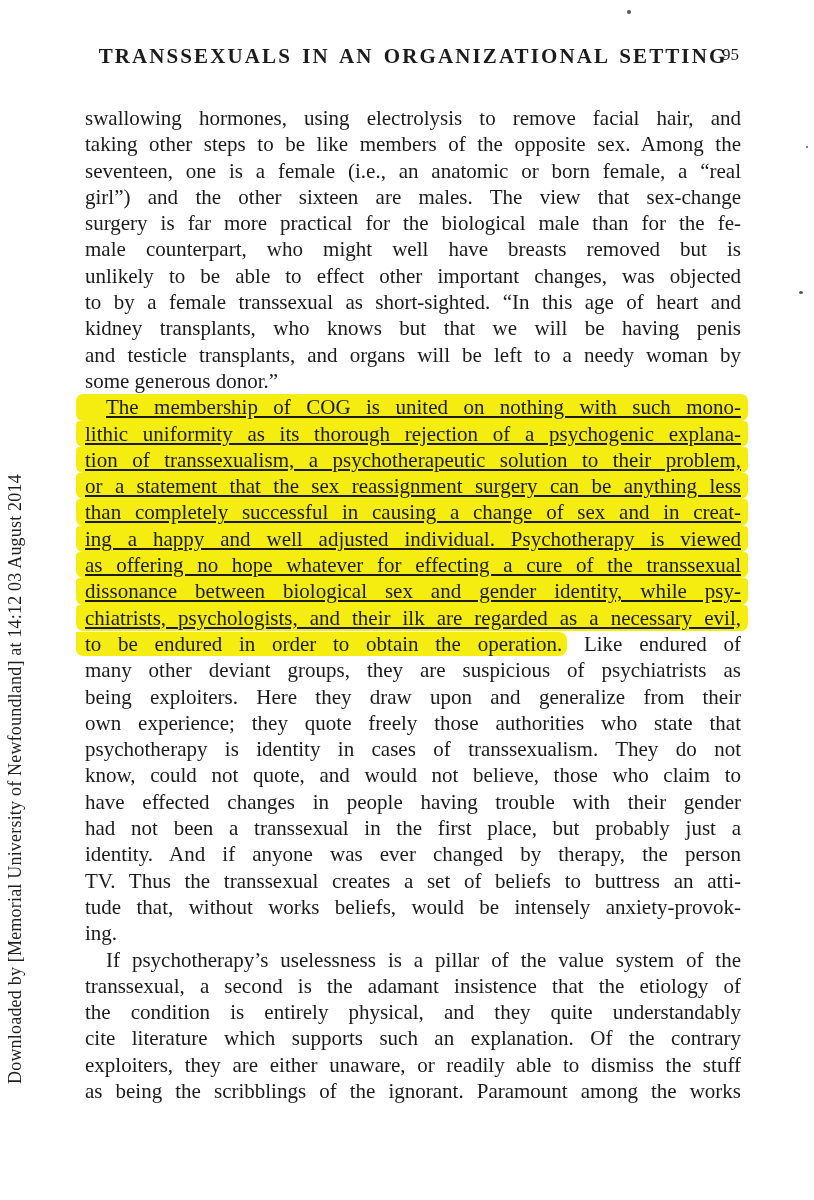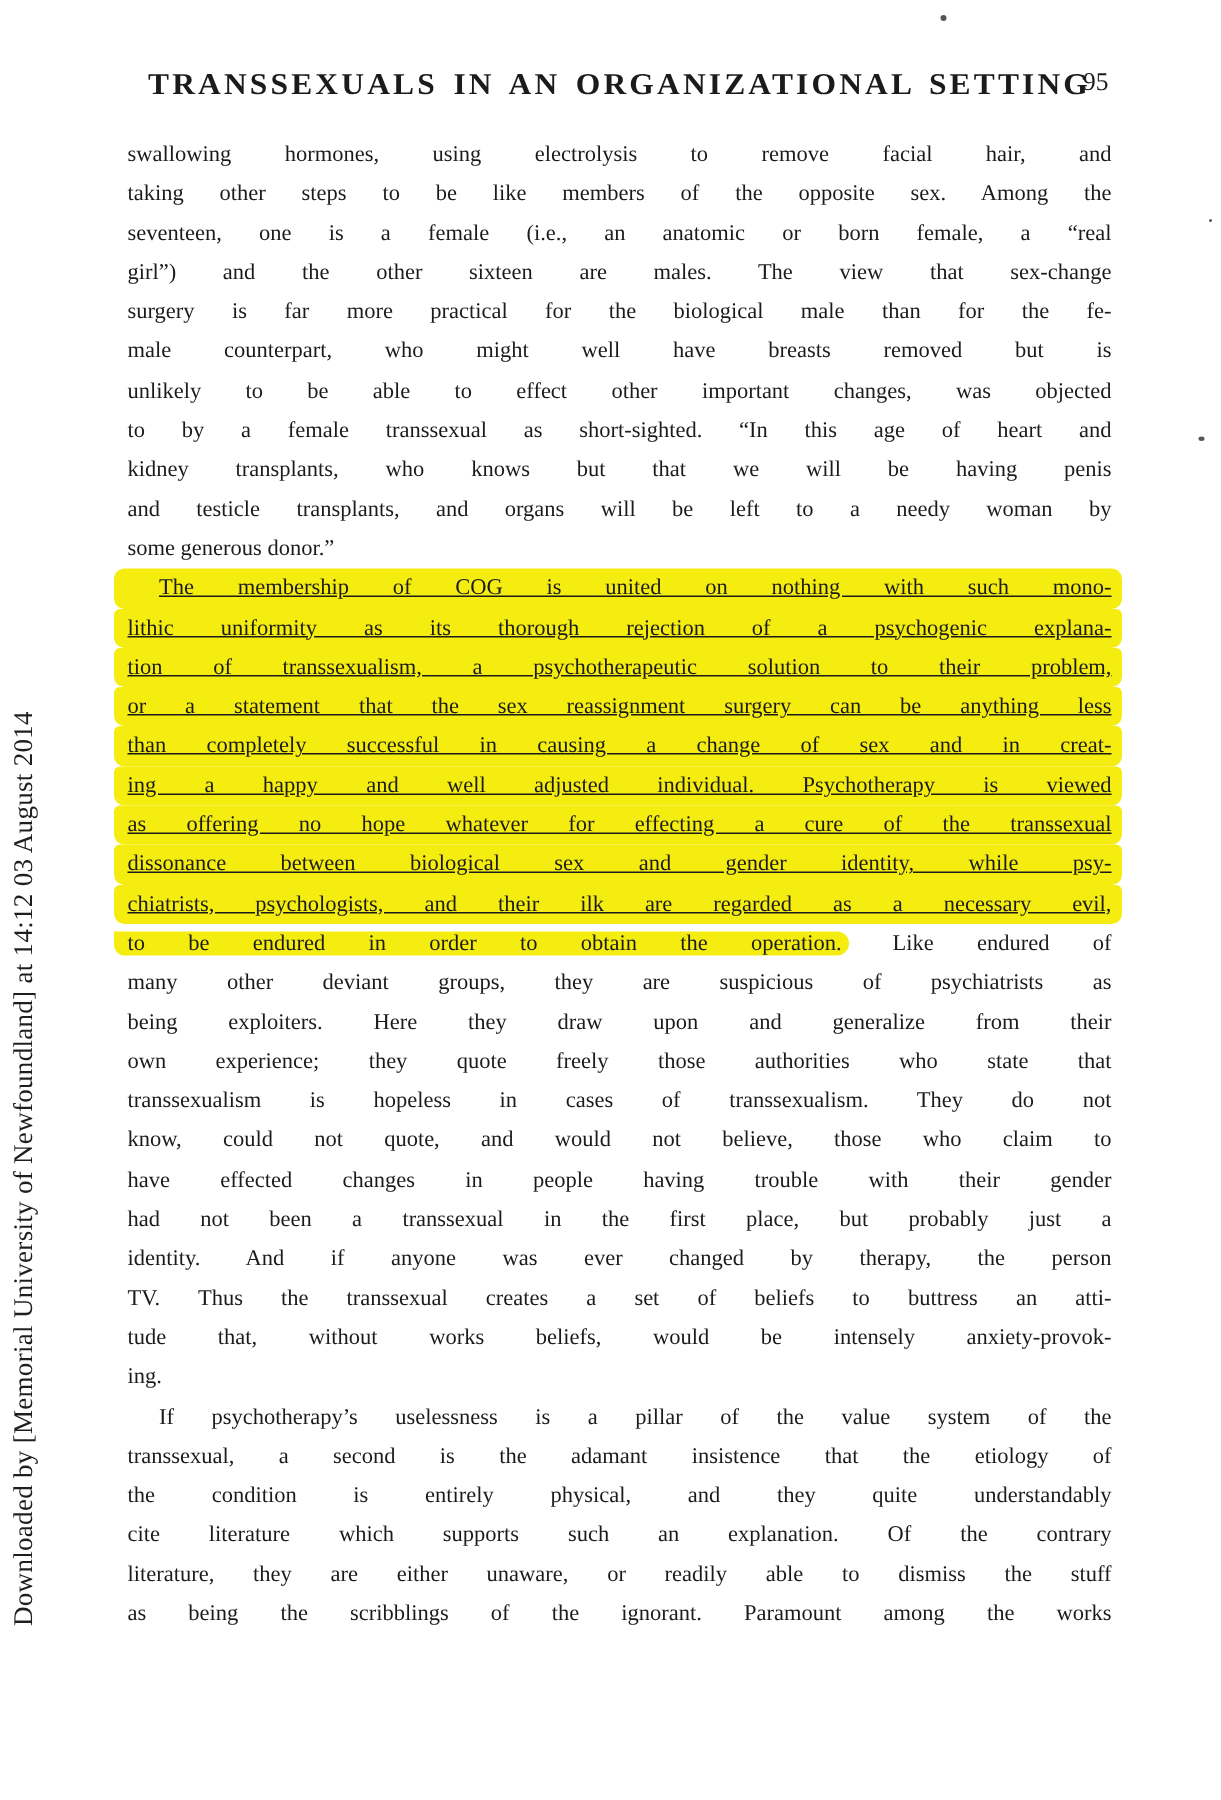--- a/index.html
+++ b/index.html
@@ -40,21 +40,21 @@
   .head-title{
     display:block;text-align:center;
     font-size:21px;letter-spacing:2.1px;word-spacing:3px;
     font-weight:bold;
     transform:scaleY(.96);
   }
   .page-number{
     position:absolute;right:2px;top:1px;
     font-size:17px;letter-spacing:0;font-weight:normal;
   }
-  .body-text{margin-top:24px;font-size:15px;}
+  .body-text{margin-top:39px;font-size:21px;}
   .para{margin:0;}
   .line{
     height:26.3px;line-height:26.3px;
     text-align:justify;
     -moz-text-align-last:justify;
     text-align-last:justify;
     white-space:nowrap;
   }
   .line.last{text-align-last:left;-moz-text-align-last:left;white-space:normal;}
   .line.indent{text-indent:21px;}
@@ -122,34 +122,34 @@
         <div class="line hl">or a statement that the sex reassignment surgery can be anything less</div>
         <div class="line hl">than completely successful in causing a change of sex and in creat-</div>
         <div class="line hl">ing a happy and well adjusted individual. Psychotherapy is viewed</div>
         <div class="line hl">as offering no hope whatever for effecting a cure of the transsexual</div>
         <div class="line hl">dissonance between biological sex and gender identity, while psy-</div>
         <div class="line hl">chiatrists, psychologists, and their ilk are regarded as a necessary evil,</div>
         <div class="line"><span class="hlspan">to be endured in order to obtain the operation.</span> <span>Like endured of</span></div>
         <div class="line">many other deviant groups, they are suspicious of psychiatrists as</div>
         <div class="line">being exploiters. Here they draw upon and generalize from their</div>
         <div class="line">own experience; they quote freely those authorities who state that</div>
-        <div class="line">transsexualism is hopeless in cases of transsexualism. They do not</div>
+        <div class="line">psychotherapy is identity in cases of transsexualism. They do not</div>
         <div class="line">know, could not quote, and would not believe, those who claim to</div>
         <div class="line">have effected changes in people having trouble with their gender</div>
         <div class="line">had not been a transsexual in the first place, but probably just a</div>
         <div class="line">identity. And if anyone was ever changed by therapy, the person</div>
         <div class="line">TV. Thus the transsexual creates a set of beliefs to buttress an atti-</div>
         <div class="line">tude that, without works beliefs, would be intensely anxiety-provok-</div>
         <div class="line last">ing.</div>
       </div>
 
       <div class="para">
         <div class="line indent">If psychotherapy’s uselessness is a pillar of the value system of the</div>
         <div class="line">transsexual, a second is the adamant insistence that the etiology of</div>
         <div class="line">the condition is entirely physical, and they quite understandably</div>
         <div class="line">cite literature which supports such an explanation. Of the contrary</div>
-        <div class="line">literature, they are either unaware, or readily able to dismiss the stuff</div>
+        <div class="line">exploiters, they are either unaware, or readily able to dismiss the stuff</div>
         <div class="line">as being the scribblings of the ignorant. Paramount among the works</div>
       </div>
 
     </div>
   </div>
 </div>
 
 </body></html>

